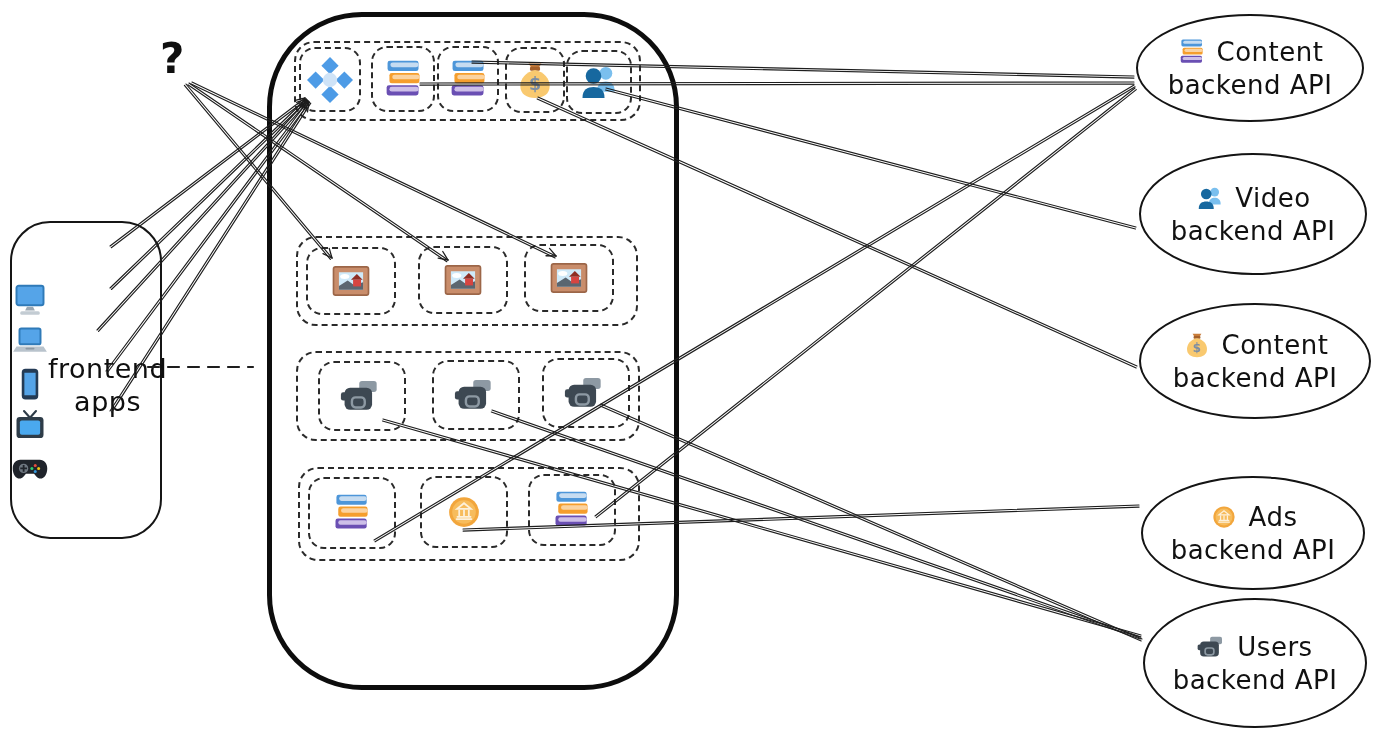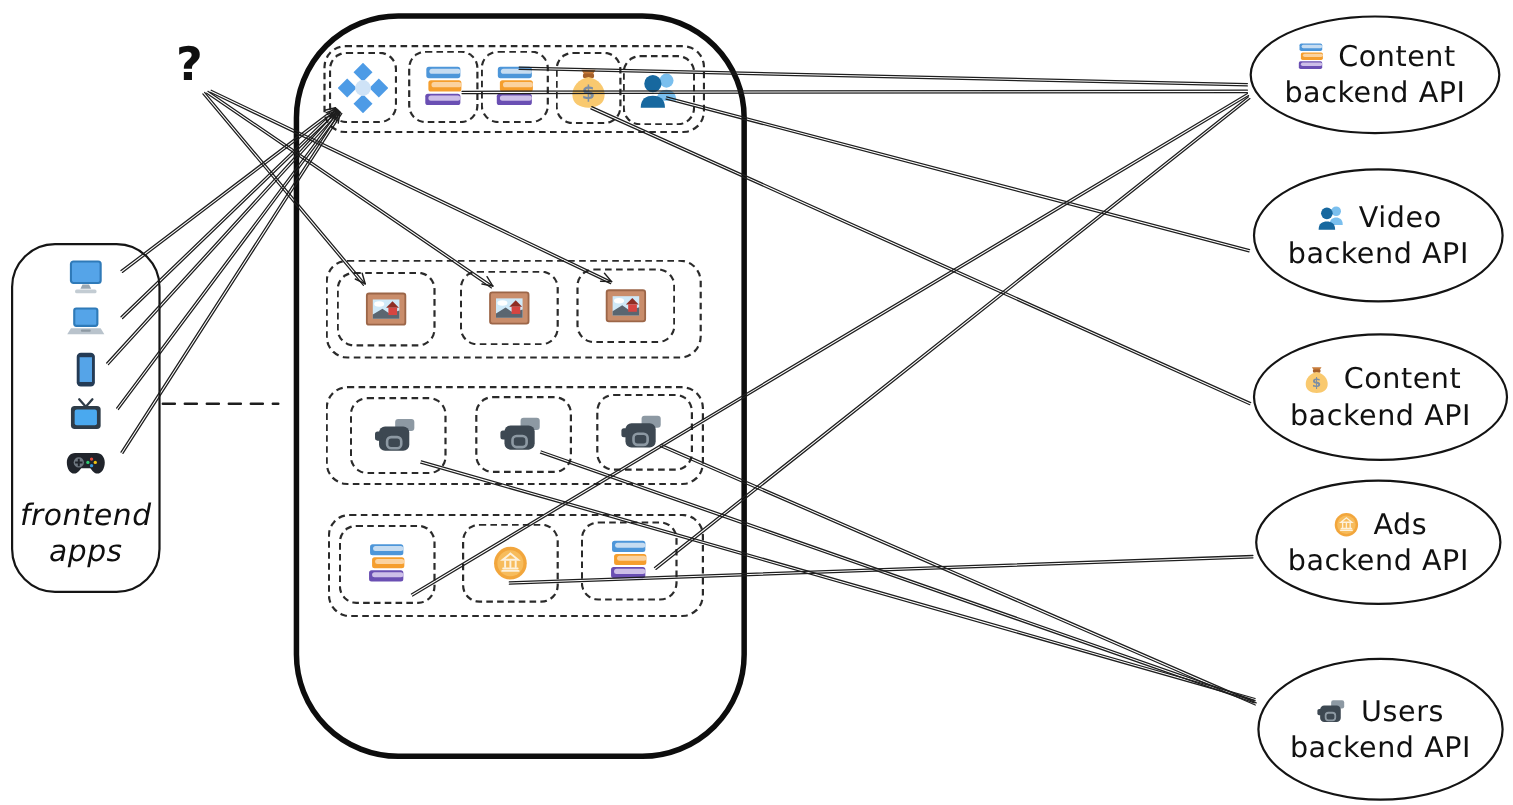--- a/index.html
+++ b/index.html
@@ -1,23 +1,23 @@
 <!DOCTYPE html>
 <html><head>
 <meta charset="utf-8">
 <style>
   html,body{margin:0;padding:0;background:#fff;}
   .canvas{position:relative;width:1375px;height:732px;background:#ffffff;
           font-family:"DejaVu Sans",sans-serif;overflow:hidden;color:#111;}
   .overlay{position:absolute;left:0;top:0;z-index:10;pointer-events:none;}
   .phone{position:absolute;left:267px;top:12px;width:402px;height:668px;
          border:5px solid #0d0d0d;border-radius:95px;z-index:1;background:transparent;}
-  .frontend-box{position:absolute;left:10px;top:221px;width:136px;height:318px;
+  .frontend-box{position:absolute;left:10px;top:221px;width:152px;height:318px;
          border:2.5px solid #151515;border-radius:40px;z-index:2;
-         display:flex;flex-direction:column;align-items:center;box-sizing:border-box;font-style:italic;}
+         display:flex;flex-direction:row;align-items:center;box-sizing:border-box;}
   .dev-col{display:flex;flex-direction:column;align-items:center;margin-top:8px;}
   .dev-col .ic{margin:3px 0;}
   .frontend-label{margin-top:12px;font-size:27px;line-height:1.22;text-align:center;
          letter-spacing:.5px;color:#0f0f0f;}
   .qmark{position:absolute;left:160px;top:34px;font-size:42px;font-weight:bold;
          z-index:3;color:#0f0f0f;}
   .dash-box{position:absolute;border:2.3px dashed #2a2a2a;border-radius:20px;z-index:2;
          box-sizing:border-box;background:transparent;}
   .slot{border-radius:16px;display:flex;align-items:center;justify-content:center;}
   .api{position:absolute;border:2.8px solid #141414;border-radius:50%;z-index:2;
@@ -244,21 +244,21 @@
   </div>
   <div class="api" style="left:1139px;top:303px;width:232px;height:116px">
     <div class="api-l1">
       <svg class="ic" style="width:30px;height:30px">
           <use href="#i-money-bag-icon" xlink:href="#i-money-bag-icon"></use>
         </svg>
       <span>Content</span>
     </div>
     <div class="api-l2">backend API</div>
   </div>
-  <div class="api" style="left:1141px;top:436px;width:224px;height:114px">
+  <div class="api" style="left:1141px;top:476px;width:224px;height:114px">
     <div class="api-l1">
       <svg class="ic" style="width:30px;height:30px">
           <use href="#i-coin-icon" xlink:href="#i-coin-icon"></use>
         </svg>
       <span>Ads</span>
     </div>
     <div class="api-l2">backend API</div>
   </div>
   <div class="api" style="left:1143px;top:598px;width:224px;height:130px">
     <div class="api-l1">

